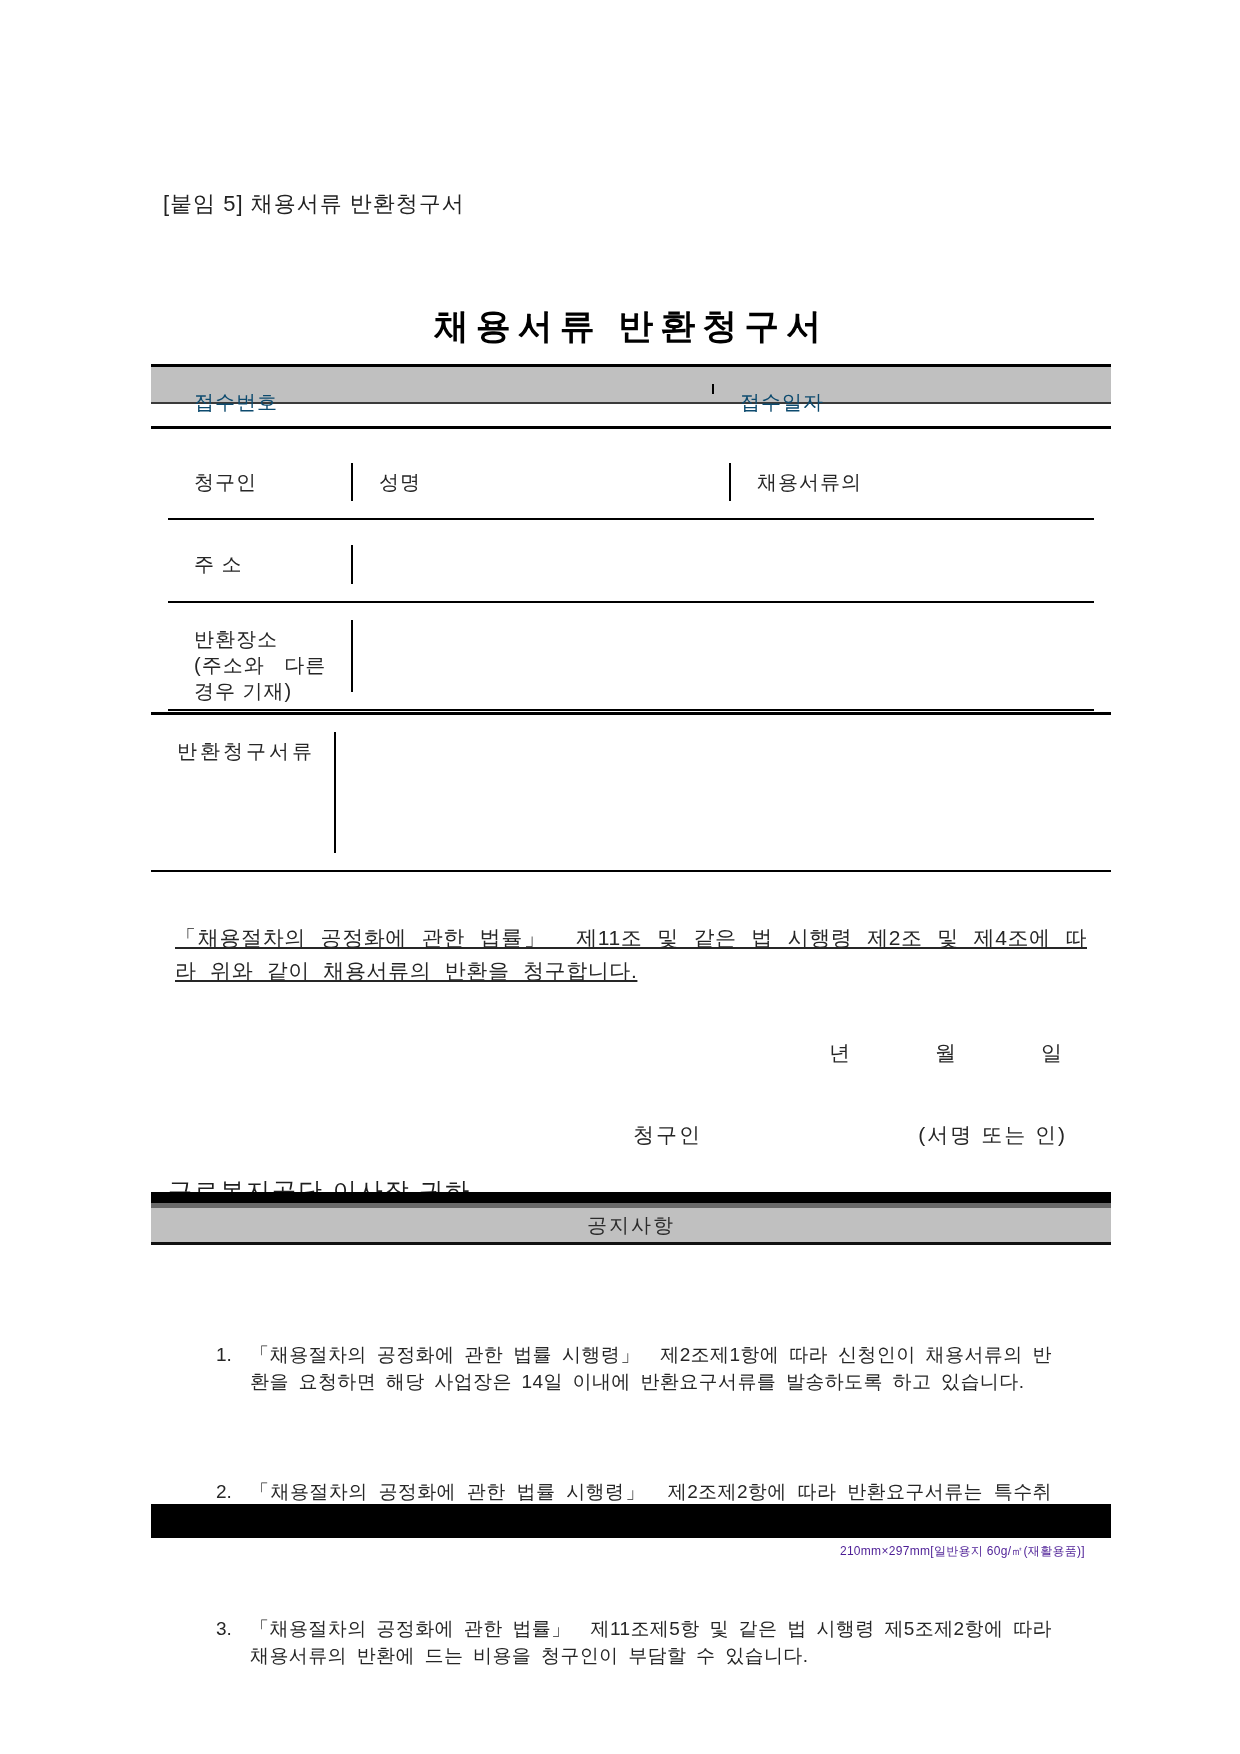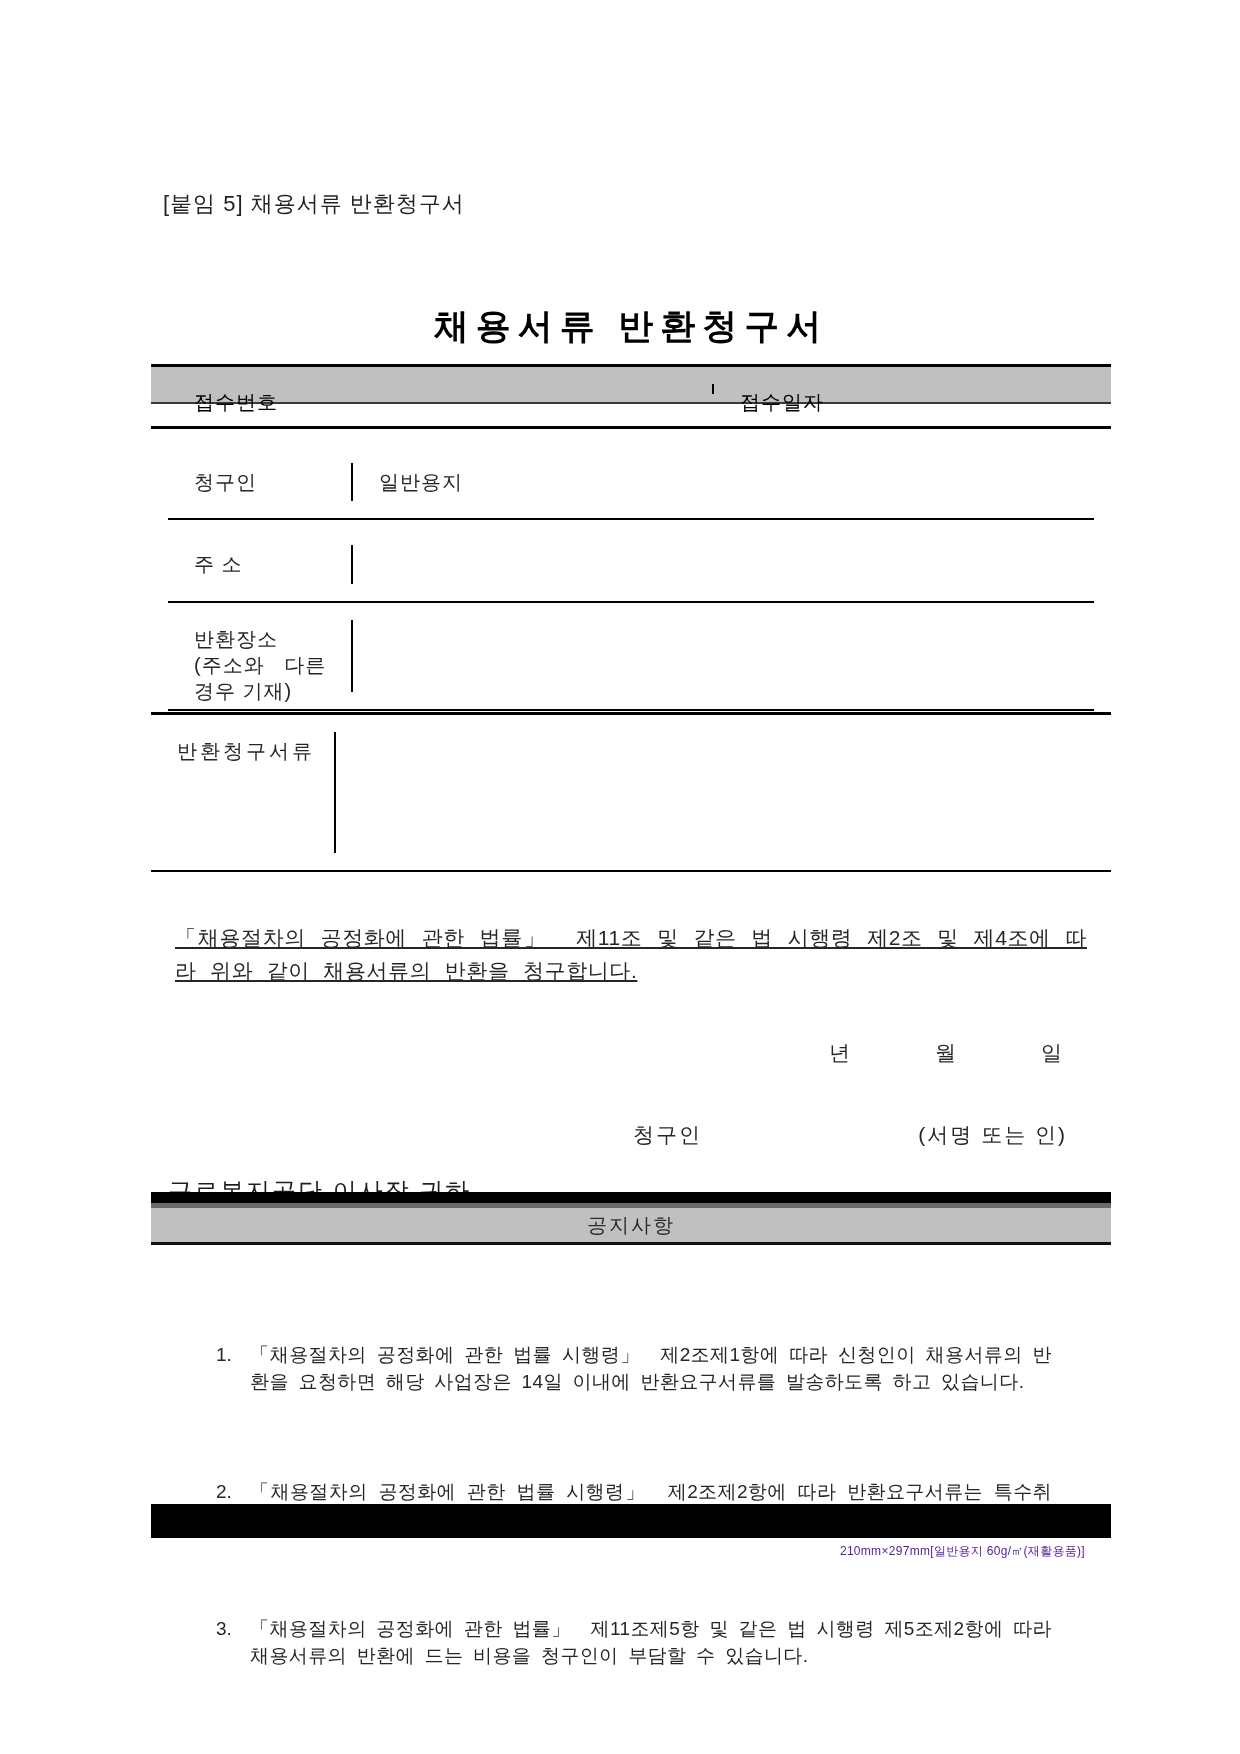--- a/index.html
+++ b/index.html
@@ -35,21 +35,21 @@
   }
   
   .receipt-row{
     position:absolute; left:117px; top:330px; width:960px; height:40px;
     background:var(--header-fill);
     border-top:3px solid var(--border-color);
     border-bottom:2px solid #3a3a3a;
     display:flex;
   }
   .receipt-row .cell{
-    padding:5px 9px; font-size:20px; letter-spacing:1px; color:#000000;
+    padding:5px 9px; font-size:20px; letter-spacing:1px; color:#0c4a6e;
   }
   .receipt-row .c1{width:546px; border-right:2px solid var(--border-color);}
   .receipt-row .c2{flex:1;}
   
   .main-table{
     position:absolute; left:117px; top:392px; width:960px;
     border-top:3px solid var(--border-color);
   }
   .t-row{display:flex; border-bottom:2px solid var(--border-color);}
   .row-a{height:74px;}
@@ -142,22 +142,26 @@
     </div>
     <div class="cell c2">
       <span>접수일자</span>
       <span></span>
     </div>
   </div>
 
   <div class="main-table">
     <div class="t-row row-a">
       <div class="t-cell lbl-col">청구인</div>
+      <div class="t-cell mid-col">
+        <span>성명</span>
+        <span></span>
+      </div>
       <div class="t-cell end-col">
-        <span>일반용지</span>
+        <span>채용서류의</span>
         <span></span>
       </div>
     </div>
     <div class="t-row row-b">
       <div class="t-cell lbl-col">주 소</div>
       <div class="t-cell end-col"></div>
     </div>
     <div class="t-row row-c">
       <div class="t-cell lbl-col pre">반환장소
 (주소와   다른

